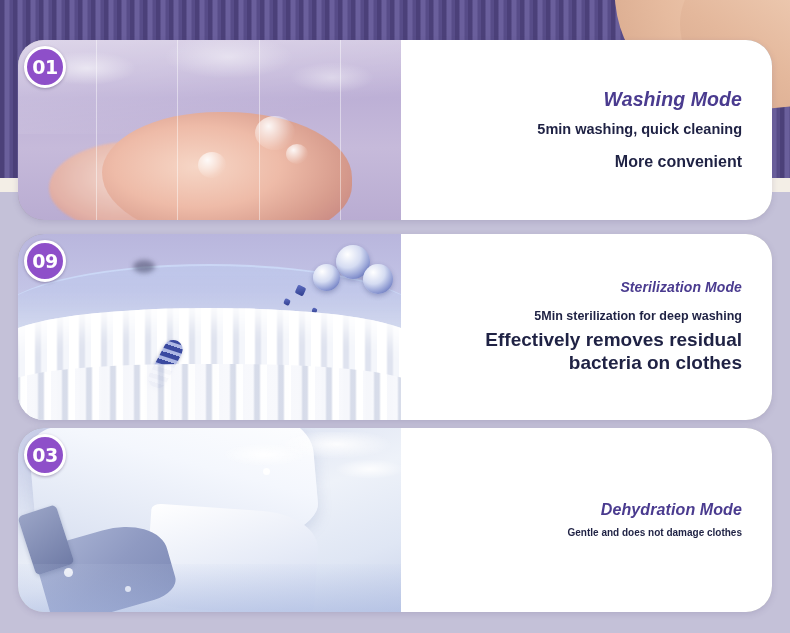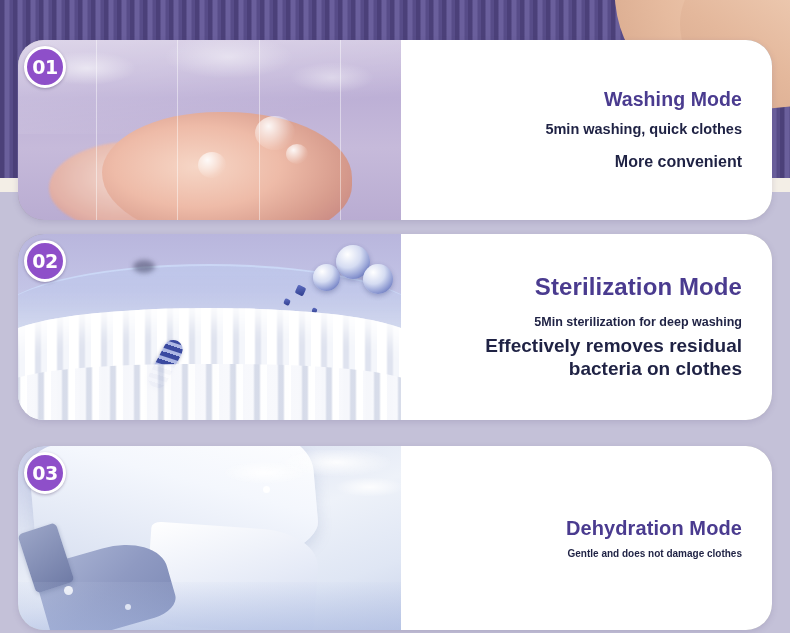--- a/index.html
+++ b/index.html
@@ -83,21 +83,21 @@
     left: 18px;
     width: 754px;
     background: #a3a3a3;
     border-radius: 26px;
     overflow: hidden;
     display: flex;
     box-shadow: 0 2px 6px rgba(90,80,130,0.18);
   }
   #card-1 { top: 40px;  height: 180px; }
   #card-2 { top: 234px; height: 186px; }
-  #card-3 { top: 446px; height: 184px; }
+  #card-3 { top: 428px; height: 184px; }
 
   .card-media {
     position: relative;
     width: 383px;
     flex: 0 0 383px;
     overflow: hidden;
   }
   .card-body {
     flex: 1 1 auto;
     position: relative;
@@ -109,36 +109,37 @@
     text-align: right;
   }
 
   .mode-title {
     color: #4a3b8f;
     font-weight: bold;
     font-size: 19.5px;
     letter-spacing: 0.1px;
     margin: 0 0 10px 0;
     line-height: 1.15;
+    font-style: italic;
   }
   .mode-line {
     color: #1f2244;
     font-weight: bold;
     line-height: 1.22;
     margin: 0;
   }
   .line-a { font-size: 14.5px; margin-bottom: 14px; }
   .line-b { font-size: 16px; }
 
   
-  #card-2 .mode-title { font-size: 24px; margin-bottom: 14px; }
+  #card-2 .mode-title { font-size: 14px; margin-bottom: 14px; }
   #card-2 .line-a { font-size: 12.5px; margin-bottom: 5px; }
   #card-2 .line-b { font-size: 19px; line-height: 1.2; }
 
-  #card-3 .mode-title { font-size: 20px; margin-bottom: 8px; }
+  #card-3 .mode-title { font-size: 16px; margin-bottom: 8px; }
   #card-3 .line-a { font-size: 14.5px; margin-bottom: 11px; }
   #card-3 .line-b { font-size: 10px; line-height: 1.2; }
 
   
   .badge {
     position: absolute;
     left: 6px;
     top: 6px;
     width: 42px;
     height: 42px;
@@ -368,41 +369,41 @@
       <div class="bubble b3"></div>
       <div class="pane" style="left:78px;"></div>
       <div class="pane" style="left:159px;"></div>
       <div class="pane" style="left:241px;"></div>
       <div class="pane" style="left:322px;"></div>
     </div>
     <div class="badge">01</div>
   </div>
   <div class="card-body">
     <p class="mode-title">Washing Mode</p>
-    <p class="mode-line line-a">5min washing, quick clothes</p>
+    <p class="mode-line line-a">5min washing, quick cleaning</p>
     <p class="mode-line line-b">More convenient</p>
   </div>
 </div>
 
 <div class="card" id="card-2">
   <div class="card-media">
     <div class="img2">
       <div class="dome"></div>
       <div class="speck"></div>
       <div class="germ g1"></div>
       <div class="germ g2"></div>
       <div class="germ g3"></div>
       <div class="frag f1"></div>
       <div class="frag f2"></div>
       <div class="frag f3"></div>
       <div class="fabric"></div>
       <div class="worm"></div>
       <div class="fabric2"></div>
     </div>
-    <div class="badge">02</div>
+    <div class="badge">09</div>
   </div>
   <div class="card-body">
     <p class="mode-title">Sterilization Mode</p>
     <p class="mode-line line-a">5Min sterilization for deep washing</p>
     <p class="mode-line line-b">Effectively removes residual bacteria on clothes</p>
   </div>
 </div>
 
 <div class="card" id="card-3">
   <div class="card-media">

